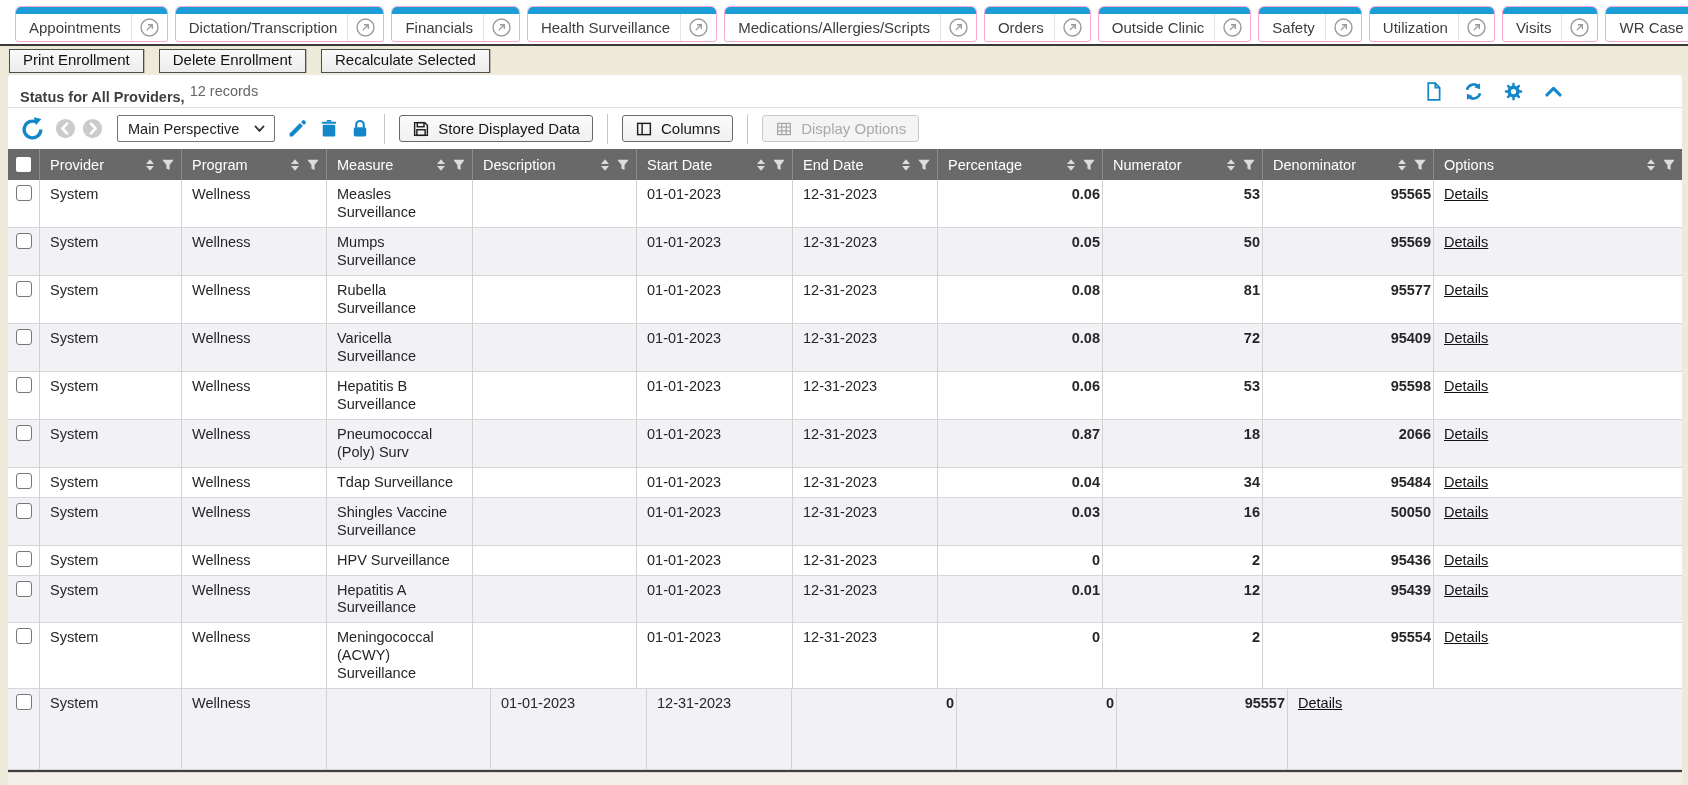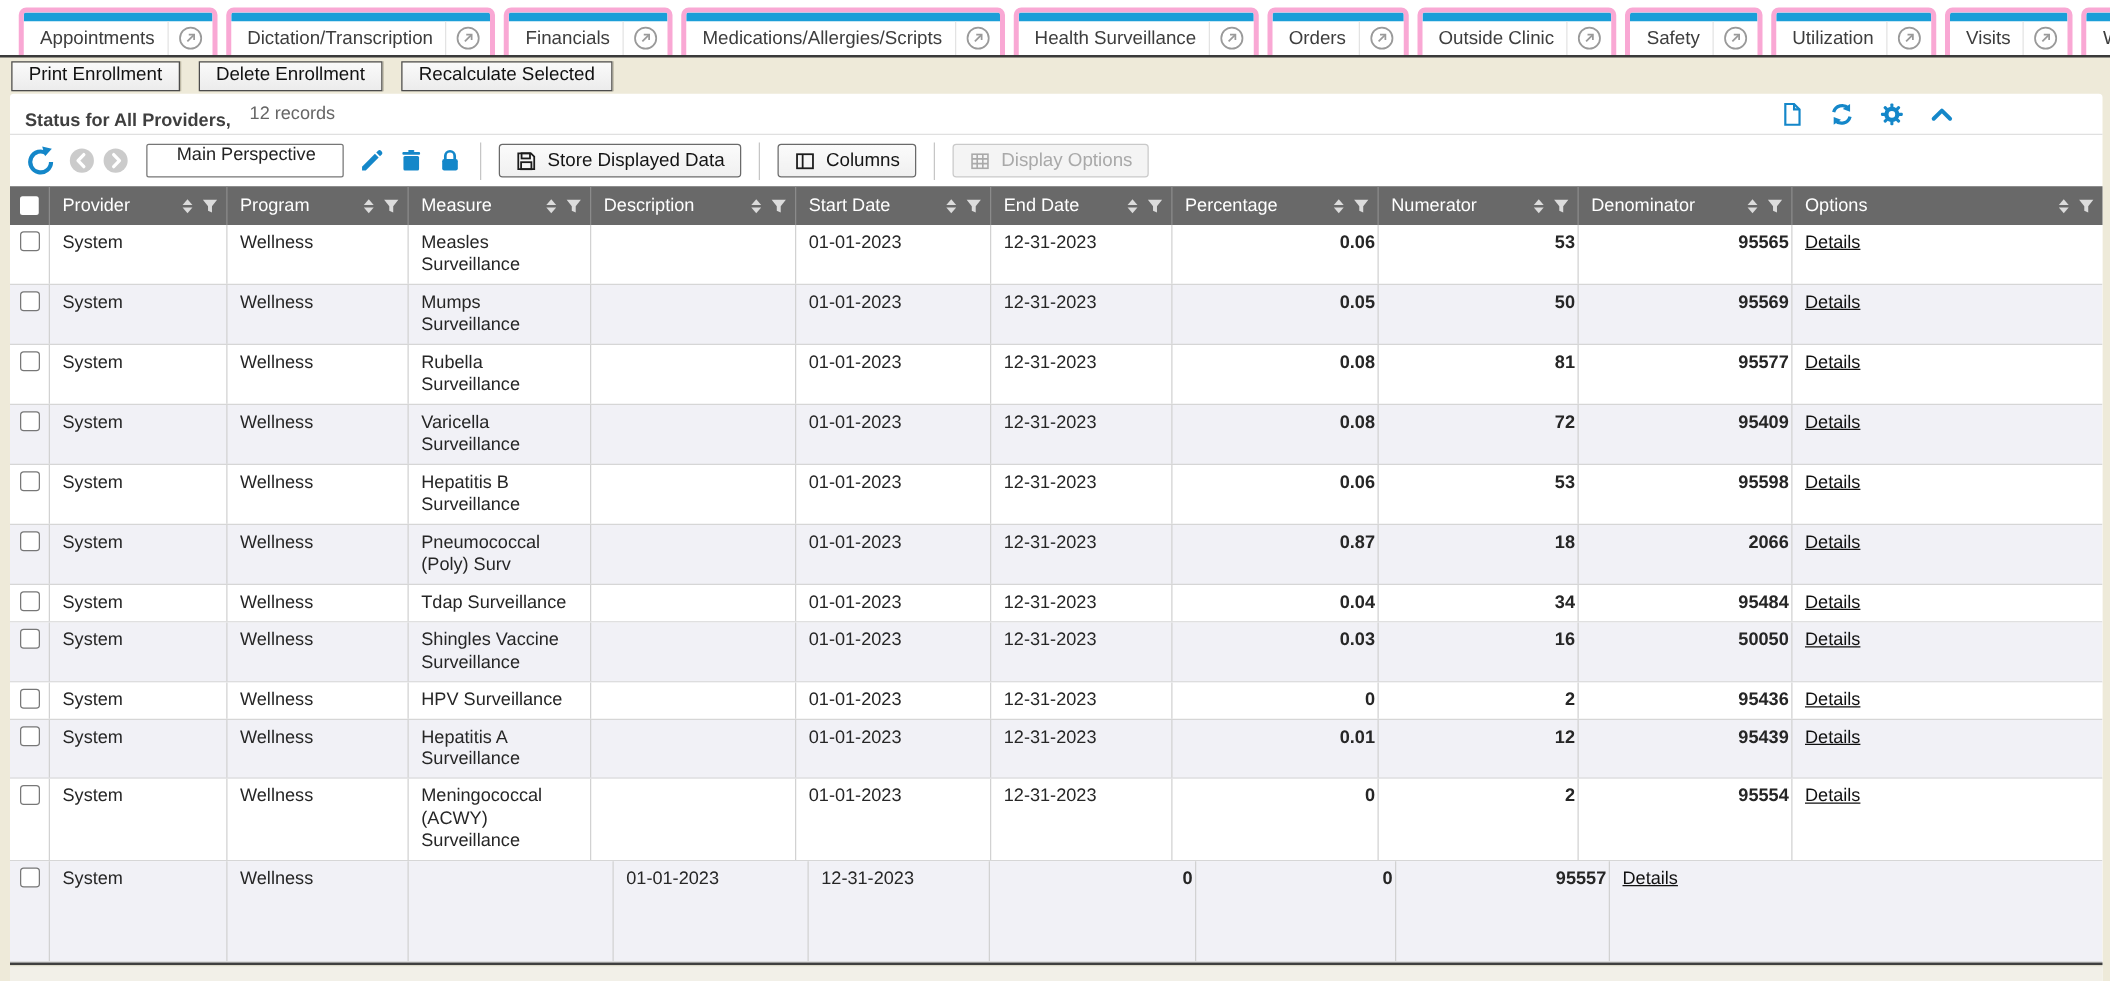--- a/index.html
+++ b/index.html
@@ -10,21 +10,21 @@
     -webkit-font-smoothing:antialiased;
     color:#2e2e2e;
   }
   
   .tab-bar{
     height:44px;background:#ffffff;display:flex;align-items:flex-start;
     padding:6px 0 0 15px;box-sizing:border-box;gap:7px;white-space:nowrap;
     overflow:hidden;
   }
   .tab{
-    flex:0 0 auto;border:4px solid #f9a8d4;border-radius:6px 6px 3px 3px;
+    flex:0 0 auto;border:1px solid #f9a8d4;border-radius:6px 6px 3px 3px;
     overflow:hidden;background:#fff;cursor:pointer;
   }
   .tab-strip{height:7px;background:#1b9ed8;}
   .tab-row{display:flex;align-items:center;height:27px;}
   .tab-label{padding:0 10px 0 13px;font-size:15px;color:#3d3d3d;}
   .tab-icon{display:flex;align-items:center;padding:0 7px;border-left:1px solid #e3e3e3;height:100%;}
   .tab-icon svg{width:21px;height:21px;}
   
   .enroll-bar{
     height:31px;background:#eeead9;border-top:2px solid #3a3a3a;
@@ -39,35 +39,35 @@
   
   .panel{
     margin:0 6px 0 8px;background:#ffffff;height:710px;box-sizing:border-box;
     display:flex;flex-direction:column;border-radius:3px 3px 0 0;
   }
   .status-row{
     height:33px;display:flex;align-items:center;padding:0 118px 0 12px;
     box-sizing:border-box;border-bottom:1px solid #e0e0e0;
   }
   .status-title{font-weight:bold;font-size:14.5px;color:#3f3f3f;margin-top:12px;}
-  .status-records{font-size:14.5px;color:#666;margin-left:15px;}
+  .status-records{font-size:14.5px;color:#666;margin-left:5px;}
   .status-icons{margin-left:auto;display:flex;align-items:center;gap:19px;}
   .status-icons svg{width:21px;height:21px;display:block;cursor:pointer;}
   
   .view-toolbar{
     height:41px;display:flex;align-items:center;padding:0 12px;box-sizing:border-box;
   }
   .vt-icon{display:flex;align-items:center;cursor:pointer;}
   .vt-icon svg{display:block;}
   .undo{margin-right:10px;}
   .nav-circle{margin-right:6px;}
   .perspective-select{
     display:flex;align-items:center;height:27px;border:1px solid #767676;border-radius:2px;
     background:#fff;padding:0 8px 0 10px;margin:0 12px 0 8px;min-width:158px;box-sizing:border-box;
-    font-size:14.5px;color:#222;cursor:pointer;justify-content:space-between;gap:14px;flex-direction:column;
+    font-size:14.5px;color:#222;cursor:pointer;justify-content:space-between;gap:14px;
   }
   .vt-sep{width:1px;height:30px;background:#c6c6c6;margin:0 14px;}
   .tool-btn{
     display:flex;align-items:center;gap:8px;height:27px;box-sizing:border-box;
     border:1px solid #6a6a6a;border-radius:3px;background:linear-gradient(#fbfbfb,#f0f0f0);
     padding:0 12px;font-size:15px;color:#151515;cursor:pointer;
   }
   .tool-btn svg{width:18px;height:18px;}
   .tool-btn.disabled{border-color:#c9c9c9;color:#a9a9a9;background:#f4f4f4;cursor:default;}
   
@@ -153,34 +153,34 @@
             <circle cx="12" cy="12" r="9.7"></circle>
             <line x1="9" y1="15" x2="14.8" y2="9.2"></line>
             <polyline points="10.3,8.8 15.2,8.8 15.2,13.7"></polyline>
           </svg>
         </span>
       </div>
     </div>
     <div class="tab">
       <div class="tab-strip"></div>
       <div class="tab-row">
+        <span class="tab-label">Health Surveillance</span>
+        <span class="tab-icon">
+          <svg viewBox="0 0 24 24" fill="none" stroke="#9a9a9a" stroke-width="1.6">
+            <circle cx="12" cy="12" r="9.7"></circle>
+            <line x1="9" y1="15" x2="14.8" y2="9.2"></line>
+            <polyline points="10.3,8.8 15.2,8.8 15.2,13.7"></polyline>
+          </svg>
+        </span>
+      </div>
+    </div>
+    <div class="tab">
+      <div class="tab-strip"></div>
+      <div class="tab-row">
         <span class="tab-label">Medications/Allergies/Scripts</span>
-        <span class="tab-icon">
-          <svg viewBox="0 0 24 24" fill="none" stroke="#9a9a9a" stroke-width="1.6">
-            <circle cx="12" cy="12" r="9.7"></circle>
-            <line x1="9" y1="15" x2="14.8" y2="9.2"></line>
-            <polyline points="10.3,8.8 15.2,8.8 15.2,13.7"></polyline>
-          </svg>
-        </span>
-      </div>
-    </div>
-    <div class="tab">
-      <div class="tab-strip"></div>
-      <div class="tab-row">
-        <span class="tab-label">Health Surveillance</span>
         <span class="tab-icon">
           <svg viewBox="0 0 24 24" fill="none" stroke="#9a9a9a" stroke-width="1.6">
             <circle cx="12" cy="12" r="9.7"></circle>
             <line x1="9" y1="15" x2="14.8" y2="9.2"></line>
             <polyline points="10.3,8.8 15.2,8.8 15.2,13.7"></polyline>
           </svg>
         </span>
       </div>
     </div>
     <div class="tab">

